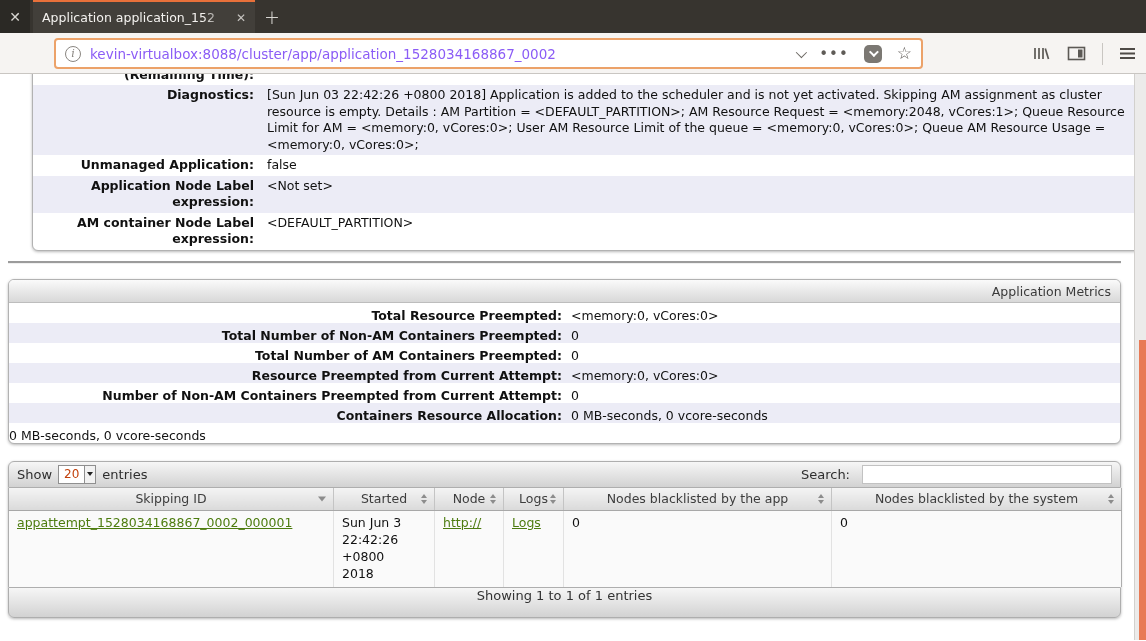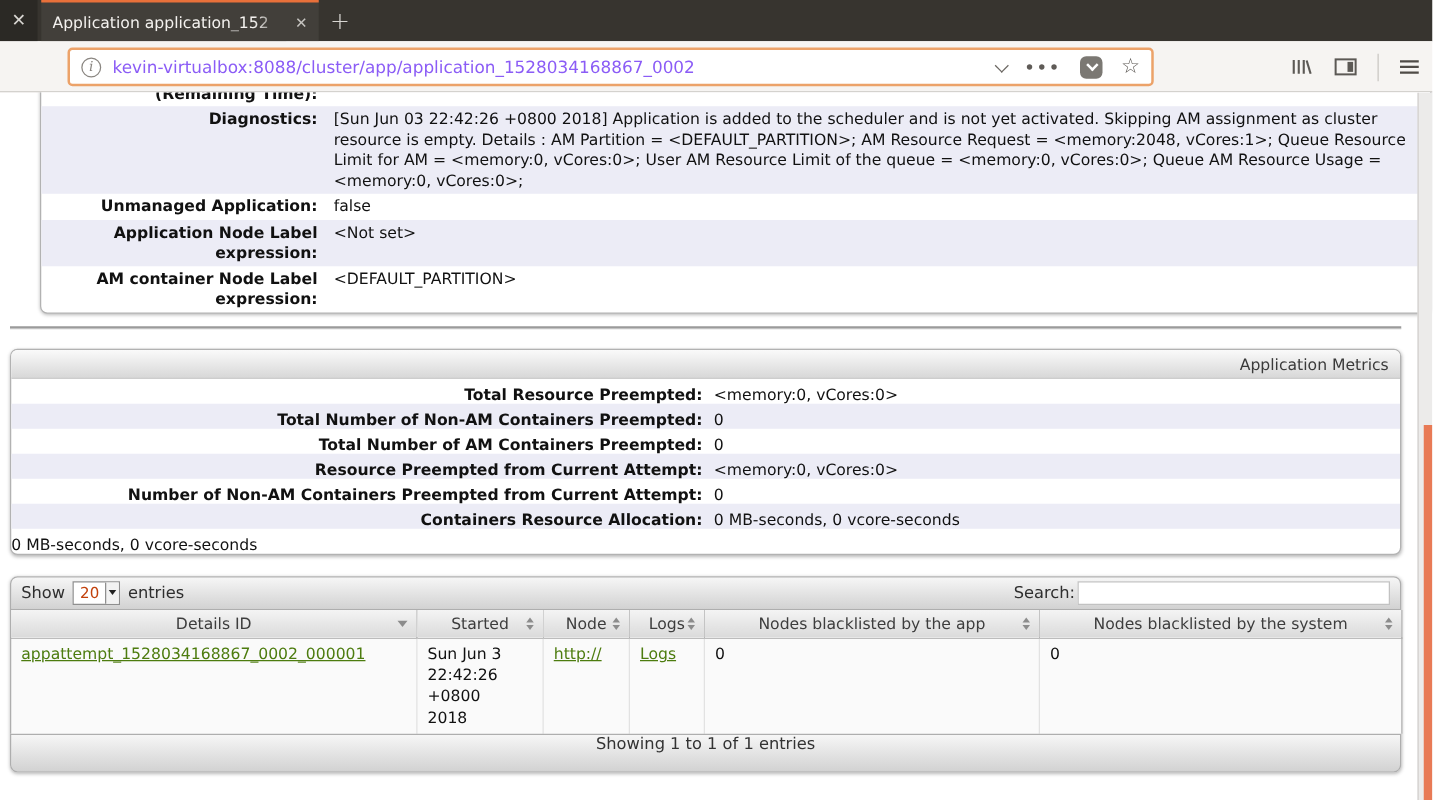--- a/index.html
+++ b/index.html
@@ -76,21 +76,21 @@
     box-shadow: 0 1px 3px rgba(0,0,0,.28); }
   .dt-bar { background: linear-gradient(#f6f6f6, #d2d2d2); border: 1px solid #aeaeae;
     display: flex; align-items: center; color: #2e2e2e; font-size: 13px; }
   .dt-toolbar { height: 27px; border-radius: 6px 6px 0 0; padding: 0 8px; }
   .show-select { display: inline-flex; align-items: center; height: 19px; background: #fff;
     border: 1px solid #8f8f8f; margin: 0 6px; padding-left: 5px; font-size: 12px; color: #c2410c; }
   .sel-arrow { width: 11px; height: 100%; border-left: 1px solid #8f8f8f; margin-left: 5px;
     display: flex; align-items: center; justify-content: center; background: #f2f2f2; }
   .sel-arrow b { width: 0; height: 0; border-left: 3px solid transparent;
     border-right: 3px solid transparent; border-top: 4px solid #222; }
-  .search-area { margin-left: auto; display: flex; align-items: center; gap: 2px; }
+  .search-area { margin-left: auto; display: flex; align-items: center; gap: 12px; }
   .search-input { width: 250px; height: 19px; border: 1px solid #c2c2c2; background: #fff;
     outline: none; font-size: 12px; padding: 0 4px; }
 
   table.dt { width: 100%; border-collapse: collapse; table-layout: fixed; background: #fafafa; }
   table.dt thead th { height: 23px; background: linear-gradient(#f4f4f4, #dadada);
     border-left: 1px solid #aeaeae; border-right: 1px solid #c4c4c4;
     border-bottom: 1px solid #a8a8a8; font-weight: normal; color: #3d3d3d;
     font-size: 12.5px; text-align: center; position: relative; }
   table.dt thead th:last-child { border-right: 1px solid #aeaeae; }
   .sort-ic { position: absolute; right: 7px; top: 50%; transform: translateY(-50%);
@@ -238,21 +238,21 @@
         <col style="width:325px">
           <col style="width:101px">
           <col style="width:69px">
         <col style="width:60px">
           <col style="width:268px">
           <col style="width:290px">
       </colgroup>
       <thead>
         <tr>
           <th>
-            <span>Details ID</span>
+            <span>Skipping ID</span>
             <span class="sort-ic">
                 <span class="tri-dn big"></span>
               </span>
           </th>
           <th>
             <span>Started</span>
             <span class="sort-ic">
                 <span class="tri-up"></span>
                 <span class="tri-dn"></span>
               </span>

